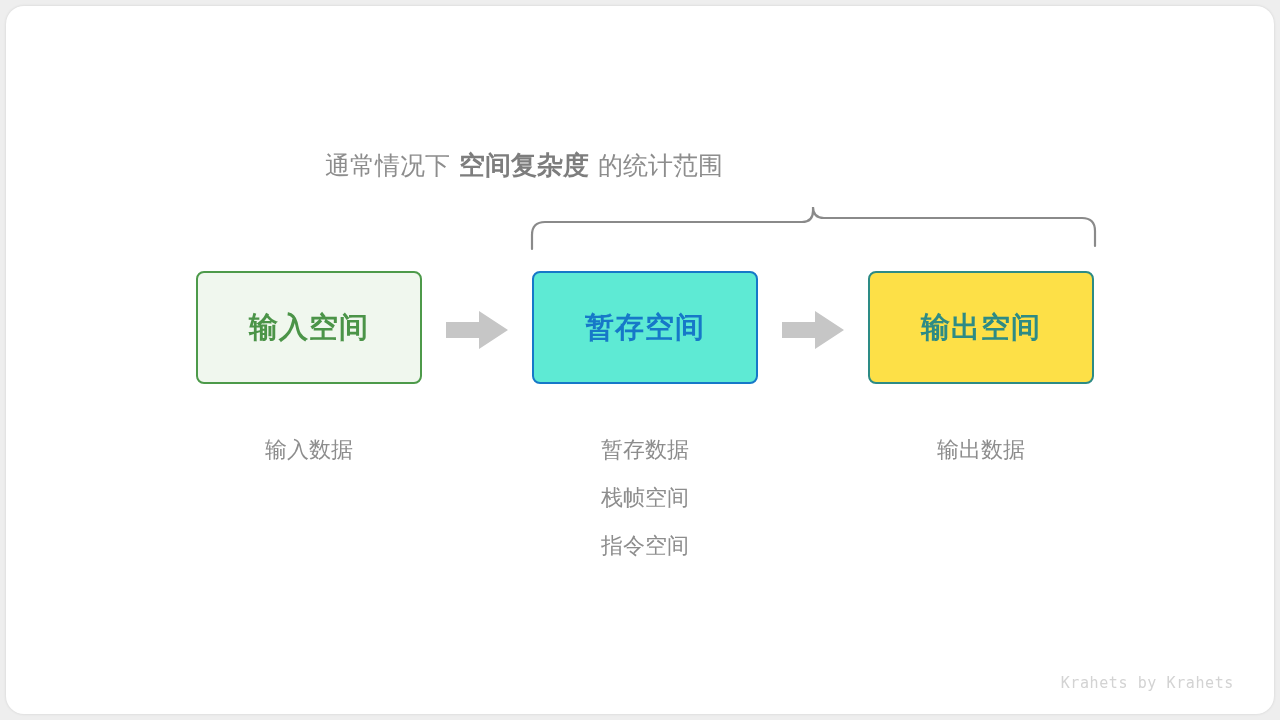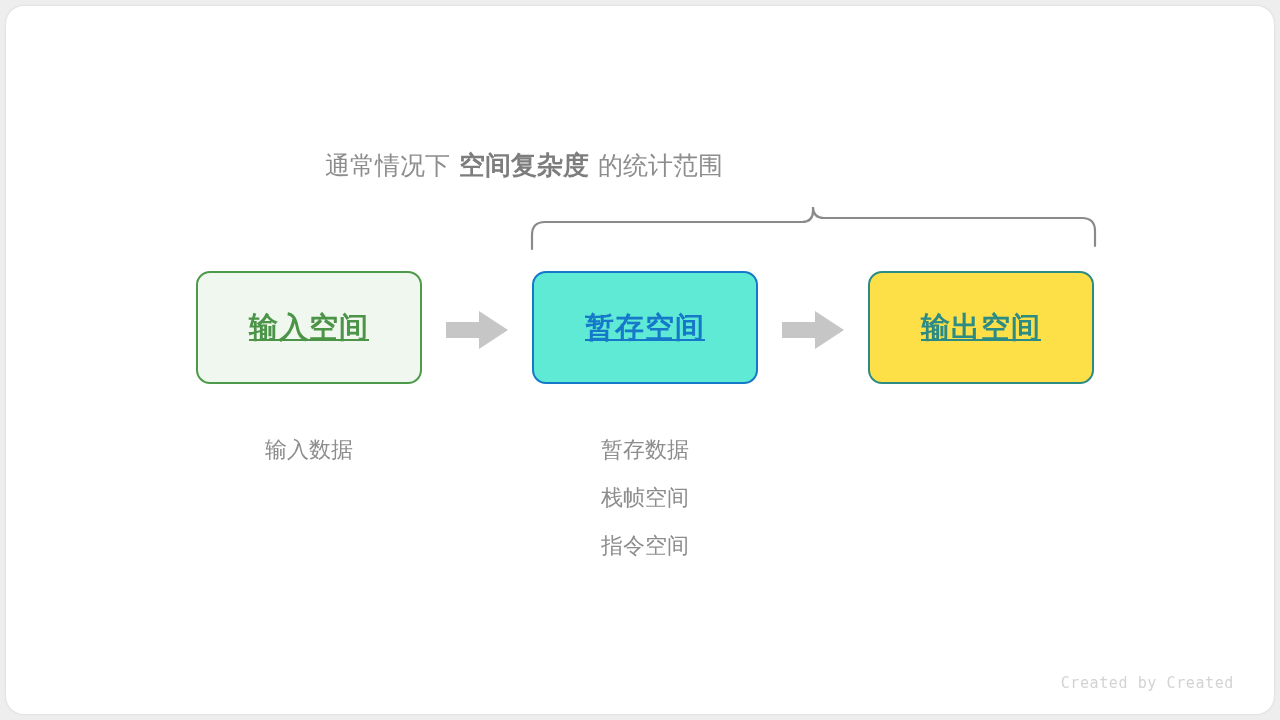--- a/index.html
+++ b/index.html
@@ -65,31 +65,30 @@
     left: 0;
     top: 265px;
     width: 1268px;
     height: 116px;
   }
   .box {
     position: absolute;
     top: 0;
     width: 226px;
     height: 113px;
-    border-radius: 14px;
+    border-radius: 8px;
     border-width: 2px;
     border-style: solid;
     box-sizing: border-box;
     display: flex;
     align-items: center;
     justify-content: center;
     font-size: 29px;
     font-weight: 700;
     letter-spacing: 1px;
-    text-decoration: underline;
   }
   .box-input  { left: 190px; border-color: #4d9a4a; background: #f0f7ee; color: #4b9448; }
   .box-temp   { left: 526px; border-color: #1678c8; background: #5eead4; color: #1678c8; }
   .box-output { left: 862px; border-color: #2d8b85; background: #fde047; color: #2d8b85; }
 
   .arrow {
     position: absolute;
     top: 40px;
     width: 62px;
     height: 38px;
@@ -182,18 +181,21 @@
     <div class="sub-col sub-col-temp">
       <div class="sub-line">暂存数据</div>
       <div class="sub-line">栈帧空间</div>
       <div class="sub-line">指令空间</div>
     </div>
 
     <div class="sub-col sub-col-input">
       <div class="sub-line">输入数据</div>
     </div>
 
-
-  </div>
-
-  <div class="watermark">Created by Created</div>
+    <div class="sub-col sub-col-output">
+      <div class="sub-line">输出数据</div>
+    </div>
+
+  </div>
+
+  <div class="watermark">Krahets by Krahets</div>
 
 </div>
 
 </body></html>

